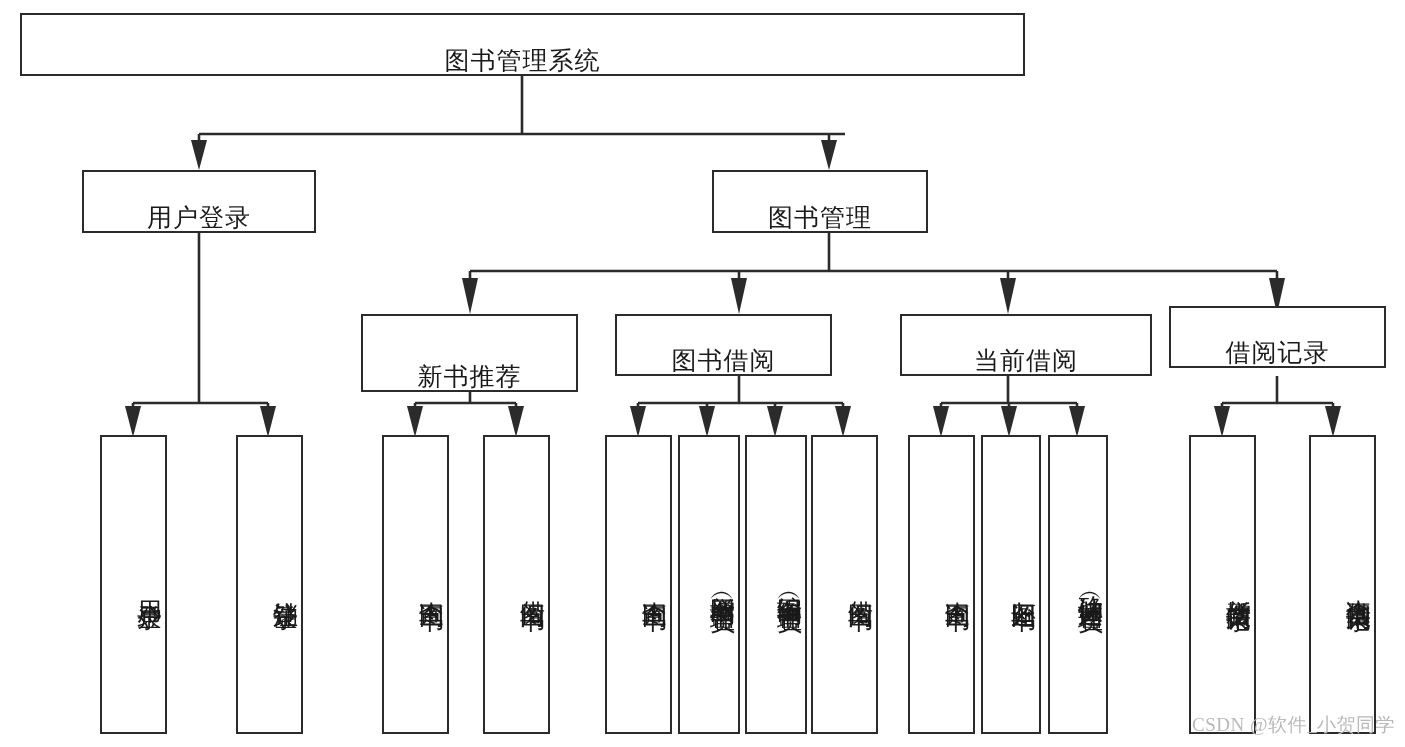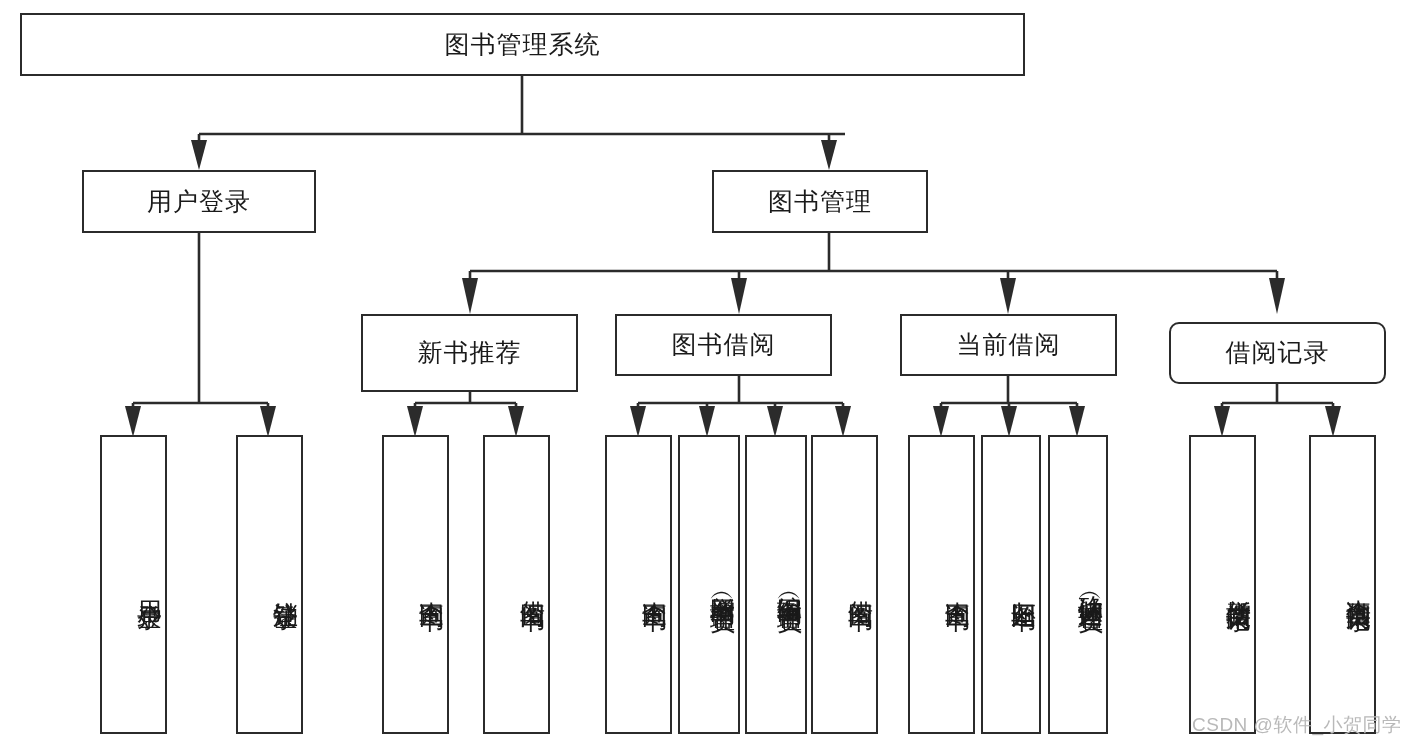--- a/index.html
+++ b/index.html
@@ -20,21 +20,21 @@
     top: 0;
     width: 1405px;
     height: 747px;
   }
   .node-box {
     position: absolute;
     box-sizing: border-box;
     border: 2.5px solid #2b2b2b;
     background: #ffffff;
     display: flex;
-    align-items: center;
+    align-items: flex-end;
     justify-content: center;
     color: #1a1a1a;
   }
   .node-h {
     font-size: 25px;
     letter-spacing: 1px;
     line-height: 1.1;
     white-space: nowrap;
   }
   .node-v {
@@ -52,20 +52,21 @@
   .node-v.vtop {
     align-items: flex-start;
   }
   .watermark {
     position: absolute;
     color: #b9b9b9;
     font-size: 19px;
     white-space: nowrap;
     letter-spacing: 0.5px;
     pointer-events: none;
+    font-family: Liberation Serif, serif;
   }
   .conn-line {
     stroke: #2b2b2b;
     stroke-width: 2.6;
     fill: none;
   }
   .arrow-head {
     fill: #2b2b2b;
   }
 </style>
@@ -160,25 +161,25 @@
 </div>
 
 <div class="node-box node-h" style="left:361px; top:314px; width:217px; height:78px;">
   <span>新书推荐</span>
 </div>
 
 <div class="node-box node-h" style="left:615px; top:314px; width:217px; height:62px;">
   <span>图书借阅</span>
 </div>
 
-<div class="node-box node-h" style="left:900px; top:314px; width:217px; height:62px;">
+<div class="node-box node-h" style="left:900px; top:314px; width:252px; height:62px;">
   <span>当前借阅</span>
 </div>
 
-<div class="node-box node-h" style="left:1169px; top:322px; width:217px; height:62px;border-radius:10px;">
+<div class="node-box node-h" style="left:1169px; top:306px; width:217px; height:62px;">
   <span>借阅记录</span>
 </div>
 
 <div class="node-box node-v" style="left:100px; top:435px; width:67px; height:299px;">
   <span>用户登录</span>
 </div>
 
 <div class="node-box node-v" style="left:236px; top:435px; width:67px; height:299px;">
   <span>注销登录</span>
 </div>

